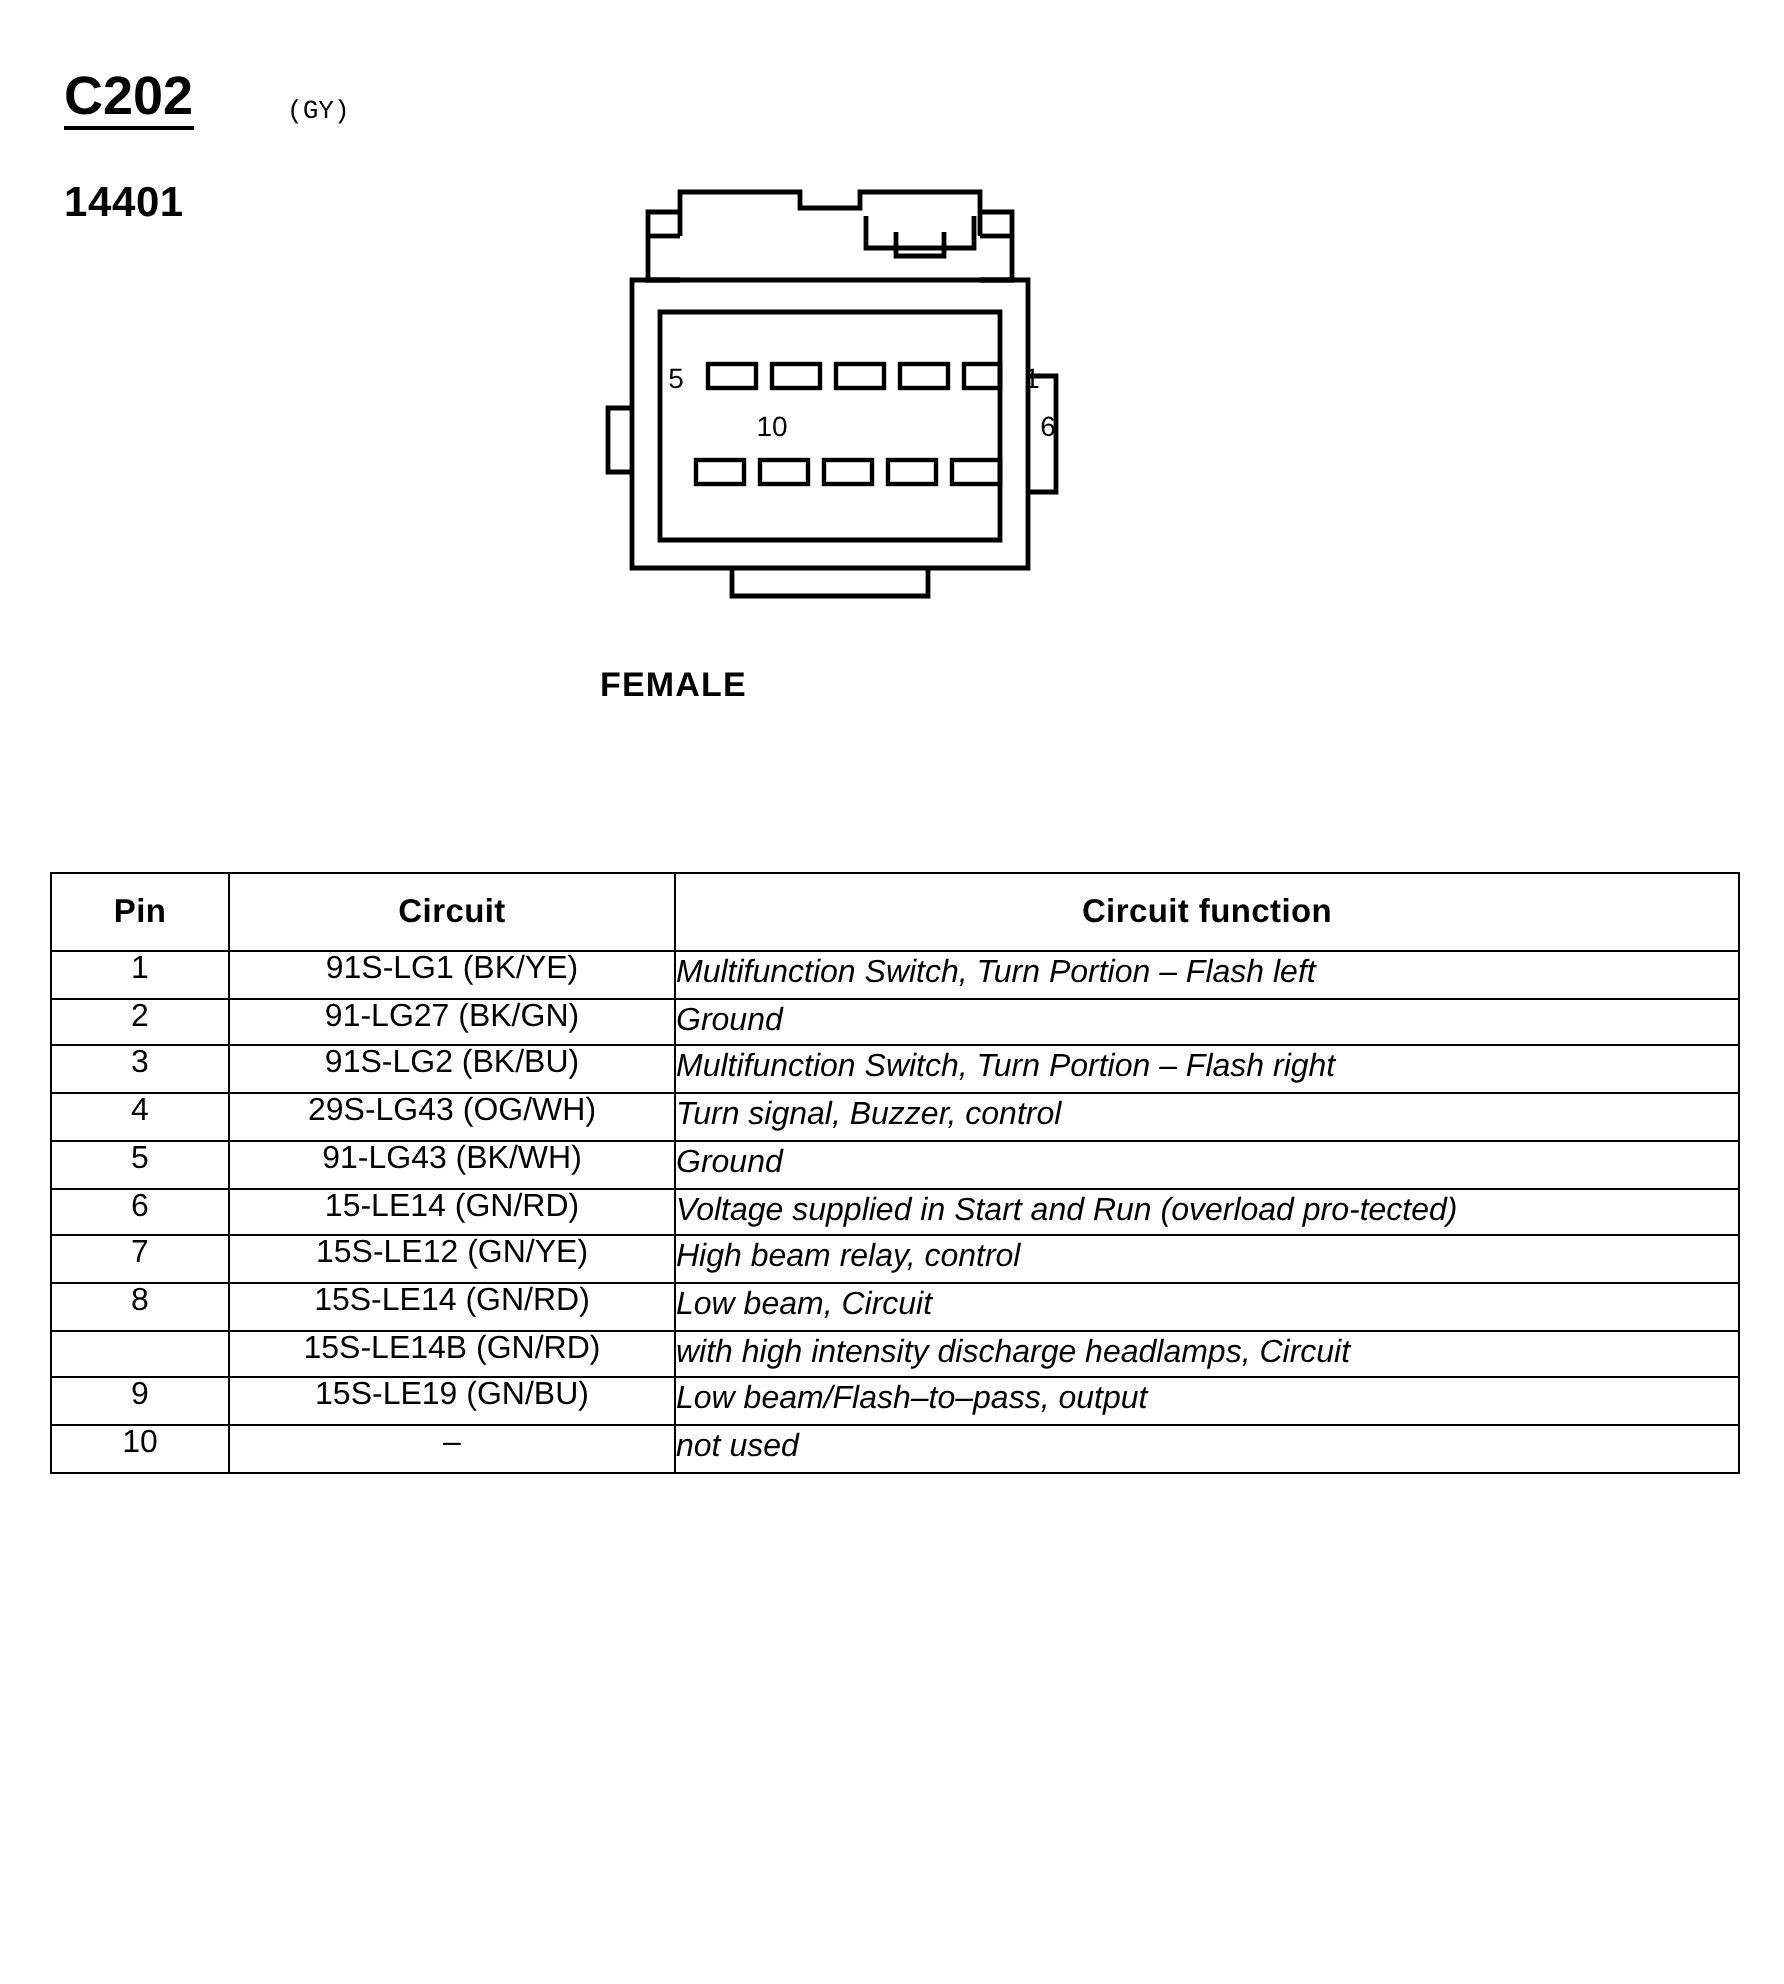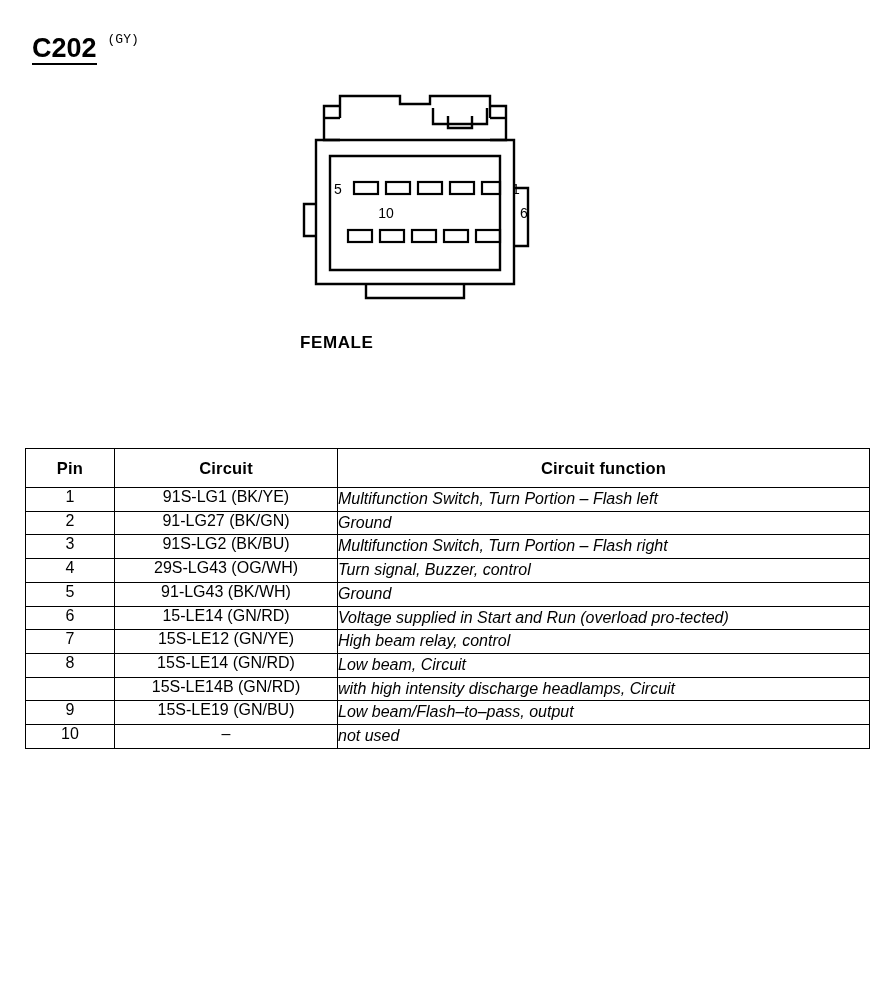--- a/index.html
+++ b/index.html
@@ -18,21 +18,22 @@
 
   
   .header {
     position: absolute;
     left: 32px;
     top: 34px;
     width: 320px;
   }
   .conn-id-row {
     display: flex;
-    align-items: flex-start;
+    align-items: flex-end;
+    gap: 36px;
   }
   .conn-id {
     font-size: 27px;
     font-weight: bold;
     letter-spacing: 0px;
     border-bottom: 2px solid #000;
     padding-bottom: 1px;
     line-height: 1.05;
   }
   .conn-color {
@@ -73,21 +74,21 @@
     text-align: left;
     font-size: 17px;
     font-weight: bold;
     letter-spacing: 0.6px;
   }
 
   
   .pin-table {
     position: absolute;
     left: 25px;
-    top: 448px;
+    top: 436px;
     width: 841px;
     border-collapse: collapse;
     table-layout: fixed;
   }
   .pin-table td, .pin-table th {
     border: 1px solid #000;
     padding: 0;
     vertical-align: top;
   }
   .pin-table thead th {
@@ -123,20 +124,21 @@
   .nb { border-top: none !important; }
 </style>
 </head>
 <body>
 
 <div class="header">
   <div class="conn-id-row">
     <span class="conn-id">C202</span>
     <span class="conn-color">(GY)</span>
   </div>
+  <div class="part-number">14401</div>
 </div>
 
 <div class="drawing">
   <svg width="330" height="290" viewBox="0 0 330 290">
     <g fill="none" stroke="#000" stroke-width="2.4" stroke-linejoin="miter">
 
       <path d="M40 40 L40 18 L100 18 L100 26 L130 26 L130 18 L190 18 L190 40"></path>
       <path d="M133 30 L133 46 L187 46 L187 30"></path>
       <path d="M148 38 L148 50 L172 50 L172 38"></path>
 

